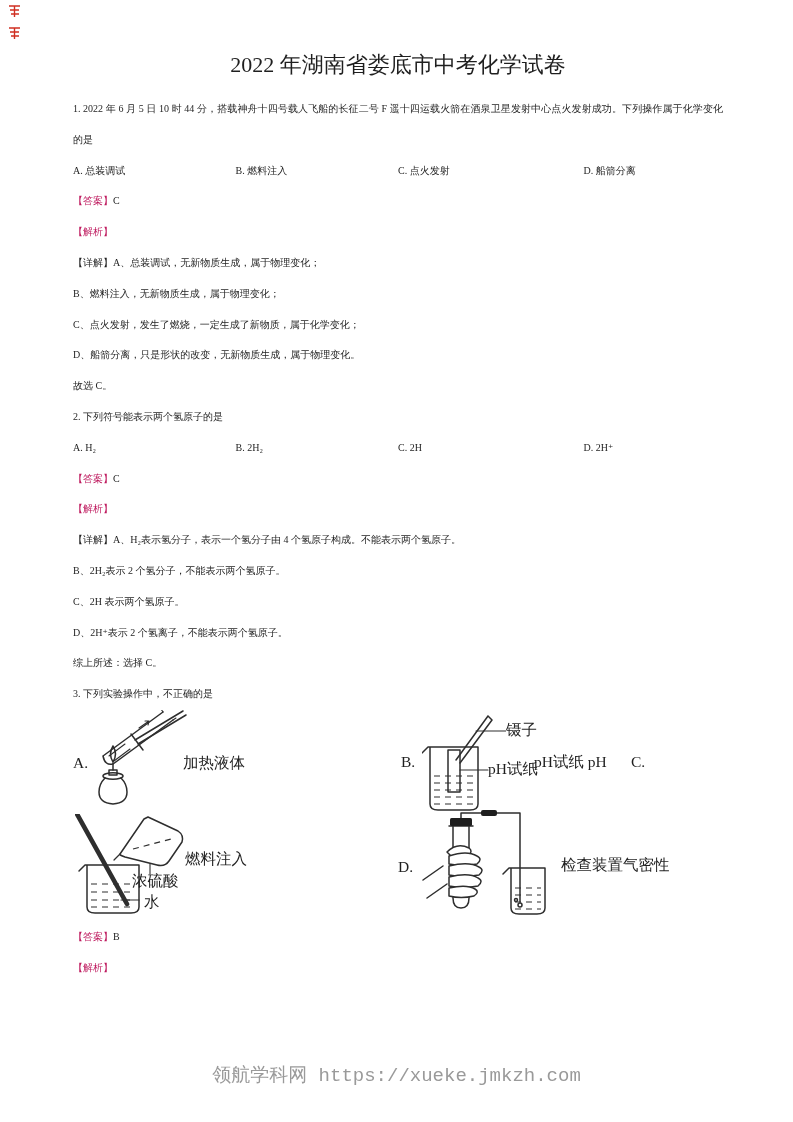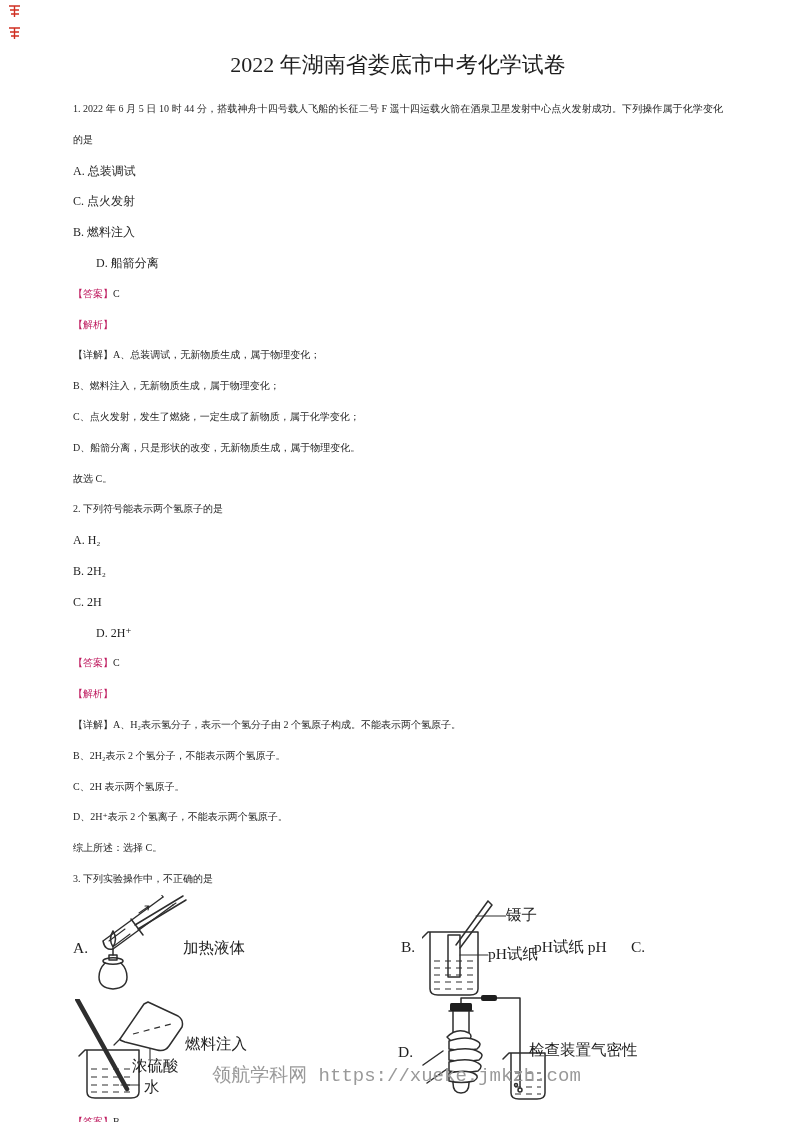--- a/index.html
+++ b/index.html
@@ -3,21 +3,21 @@
 <meta charset="utf-8">
 <style>
   html,body{margin:0;padding:0;background:#fff;}
   .page{position:relative;width:793px;height:1122px;background:#fff;overflow:hidden;
         font-family:"Liberation Serif","DejaVu Serif",serif;color:#1f1f1f;}
   .content{padding:48px 70px 0 73px;}
   .title{font-size:22px;font-weight:400;text-align:center;margin:0 0 12px;line-height:34px;}
   .section{font-size:16.5px;font-weight:700;margin:0;line-height:34px;letter-spacing:.3px;}
   .ln{font-size:10px;line-height:30.8px;margin:0;}
   .stem2{text-align:justify;}
-  .opts{display:flex;font-size:12px;line-height:30.8px;flex-direction:column;}
+  .opts{display:flex;font-size:10px;line-height:30.8px;}
   .opts .opt{width:162.5px;}
   .opts .opt:last-child{width:auto;margin-left:23px;}
   .blue{color:#be185d;}
   .fig{position:relative;height:212px;width:650px;}
   .fl{position:absolute;font-size:15.5px;line-height:18px;white-space:nowrap;}
   .diag{position:absolute;}
   .diag svg{display:block;}
   .footer{position:absolute;left:0;top:1062px;width:100%;text-align:center;
           font-family:Liberation Mono, monospace;font-size:19px;color:#9a9a9a;}
   .corner{position:absolute;left:6px;top:4px;}
@@ -38,42 +38,42 @@
     </g>
   </svg>
 
   <div class="content">
 
     <h1 class="title">2022 年湖南省娄底市中考化学试卷</h1>
 
     <p class="ln stem2">1. 2022 年 6 月 5 日 10 时 44 分，搭载神舟十四号载人飞船的长征二号 F 遥十四运载火箭在酒泉卫星发射中心点火发射成功。下列操作属于化学变化的是</p>
     <div class="opts">
       <span class="opt">A. 总装调试</span>
+      <span class="opt">B. 燃料注入</span>
       <span class="opt">C. 点火发射</span>
-      <span class="opt">B. 燃料注入</span>
       <span class="opt">D. 船箭分离</span>
     </div>
     <p class="ln"><span class="blue">【答案】</span><span>C</span></p>
     <p class="ln blue">【解析】</p>
     <p class="ln">【详解】A、总装调试，无新物质生成，属于物理变化；</p>
     <p class="ln">B、燃料注入，无新物质生成，属于物理变化；</p>
     <p class="ln">C、点火发射，发生了燃烧，一定生成了新物质，属于化学变化；</p>
     <p class="ln">D、船箭分离，只是形状的改变，无新物质生成，属于物理变化。</p>
     <p class="ln">故选 C。</p>
 
     <p class="ln">2. 下列符号能表示两个氢原子的是</p>
     <div class="opts">
       <span class="opt">A. H₂</span>
       <span class="opt">B. 2H₂</span>
       <span class="opt">C. 2H</span>
       <span class="opt">D. 2H⁺</span>
     </div>
     <p class="ln"><span class="blue">【答案】</span><span>C</span></p>
     <p class="ln blue">【解析】</p>
-    <p class="ln">【详解】A、H₂表示氢分子，表示一个氢分子由 2 个氢原子构成。不能表示两个氢原子。</p>
+    <p class="ln">【详解】A、H₂表示氢分子，表示一个氢分子由 4 个氢原子构成。不能表示两个氢原子。</p>
     <p class="ln">B、2H₂表示 2 个氢分子，不能表示两个氢原子。</p>
     <p class="ln">C、2H 表示两个氢原子。</p>
     <p class="ln">D、2H⁺表示 2 个氢离子，不能表示两个氢原子。</p>
     <p class="ln">综上所述：选择 C。</p>
 
     <p class="ln">3. 下列实验操作中，不正确的是</p>
 
     <div class="fig">
 
       <span class="fl" style="left:0;top:44px">A.</span>
@@ -165,21 +165,21 @@
             <path d="M32,46 Q50,40 60,46 Q66,49 60,54 Q46,57 32,54 Z" class="wfill"></path>
             <path d="M32,56 Q52,51 62,57 Q68,60 62,65 Q46,68 32,65 Z" class="wfill"></path>
             <path d="M32,67 Q52,62 61,68 Q67,71 61,76 Q46,79 32,76 Z" class="wfill"></path>
             <path d="M32,78 Q50,74 58,79 Q63,82 57,86 Q44,89 32,86 Z" class="wfill"></path>
           </g>
           <g class="dsh">
             <path d="M98,78 H124 M98,85 H124 M98,92 H124 M98,99 H124"></path>
           </g>
         </svg>
       </div>
-      <span class="fl" style="left:456px;top:146px">检查装置气密性</span>
+      <span class="fl" style="left:488px;top:146px">检查装置气密性</span>
     </div>
 
     <p class="ln"><span class="blue">【答案】</span><span>B</span></p>
     <p class="ln blue">【解析】</p>
 
   </div>
 
   <div class="footer">领航学科网 https://xueke.jmkzh.com</div>
 
 </div>

